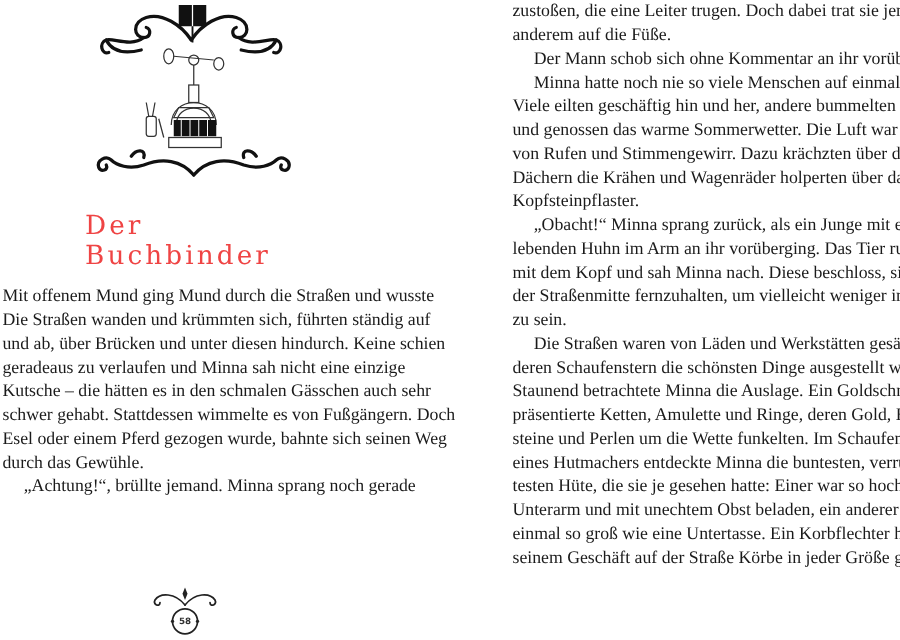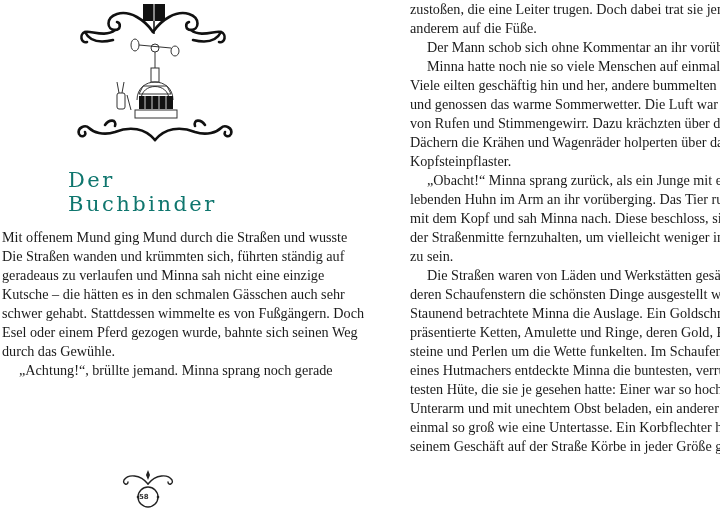--- a/index.html
+++ b/index.html
@@ -5,33 +5,33 @@
   html, body { margin: 0; padding: 0; background: #ffffff; }
   body { width: 720px; height: 512px; position: relative; overflow: hidden;
          font-family: "Liberation Serif", "DejaVu Serif", serif; color: #1a1a1a; }
   .page { position: absolute; top: 0; height: 512px; }
   .page-left { left: 0; width: 360px; }
   .page-right { left: 360px; width: 360px; }
 
   .vignette { position: absolute; left: 75px; top: 0; width: 160px; height: 150px; }
   .chapter-title { position: absolute; left: 68px; top: 168px; width: 200px;
          font-family: "DejaVu Serif", serif; font-size: 21px; letter-spacing: 2.5px;
-         font-weight: normal; color: #0f766e; margin: 0; }
+         font-weight: normal; color: #ef4444; margin: 0; }
 
   .textblock { position: absolute; font-size: 14.2px; line-height: 19px; text-align: justify; }
   .left-text { left: 2px; top: 228px; width: 308px; }
   .right-text { left: 50px; top: 0px; width: 306px; }
   .line { display: block; white-space: nowrap; text-align-last: justify; text-align: justify; }
   .line.last { text-align-last: left; }
   .indent { text-indent: 0; padding-left: 17px; }
 
   .folio { position: absolute; top: 462px; width: 60px; height: 50px; }
   .folio-left { left: 118px; }
   .folio-right { left: 180px; }
-  .folio-num { position: absolute; left: 21px; top: 31px; width: 18px; text-align: left;
+  .folio-num { position: absolute; left: 21px; top: 31px; width: 18px; text-align: center;
          font-family: "DejaVu Sans", sans-serif; font-size: 7px; font-weight: bold; color: #333; }
 </style>
 </head>
 <body>
 
 <div class="page page-left">
   <svg class="vignette" viewBox="0 0 160 150" xmlns="http://www.w3.org/2000/svg">
     <g fill="none" stroke="#111" stroke-width="2.6" stroke-linecap="round">
 
       <path d="M78 32 C70 20, 55 10, 42 14 C30 18, 32 30, 40 30 C46 30, 46 23, 42 22"></path>
@@ -73,20 +73,21 @@
       <line x1="84" y1="96" x2="84" y2="109"></line>
       <line x1="91" y1="96" x2="91" y2="109"></line>
     </g>
   </svg>
 
   <h1 class="chapter-title">Der Buchbinder</h1>
 
   <div class="textblock left-text" id="left-lines">
       <span class="line">Mit offenem Mund ging Mund durch die Straßen und wusste</span>
       <span class="line">Die Straßen wanden und krümmten sich, führten ständig auf</span>
+      <span class="line">und ab, über Brücken und unter diesen hindurch. Keine schien</span>
       <span class="line">geradeaus zu verlaufen und Minna sah nicht eine einzige</span>
       <span class="line">Kutsche – die hätten es in den schmalen Gässchen auch sehr</span>
       <span class="line">schwer gehabt. Stattdessen wimmelte es von Fußgängern. Doch</span>
       <span class="line">Esel oder einem Pferd gezogen wurde, bahnte sich seinen Weg</span>
       <span class="line last">durch das Gewühle.</span>
       <span class="line indent">„Achtung!“, brüllte jemand. Minna sprang noch gerade</span>
     </div>
 
   <div class="folio folio-left">
     <svg width="60" height="50" viewBox="0 0 60 50">

